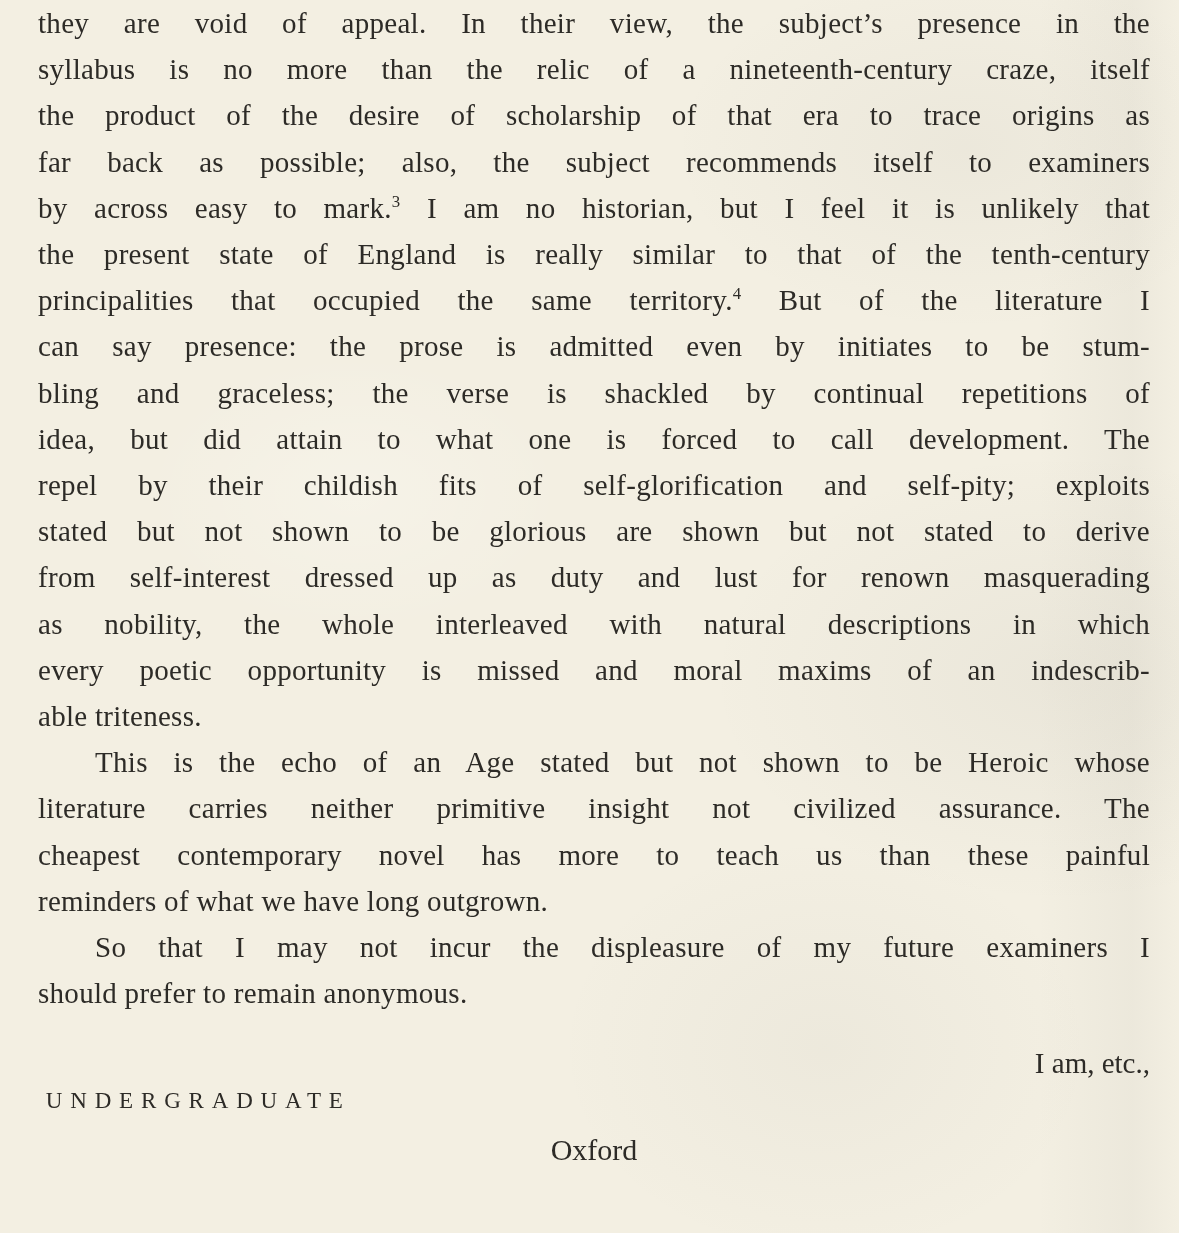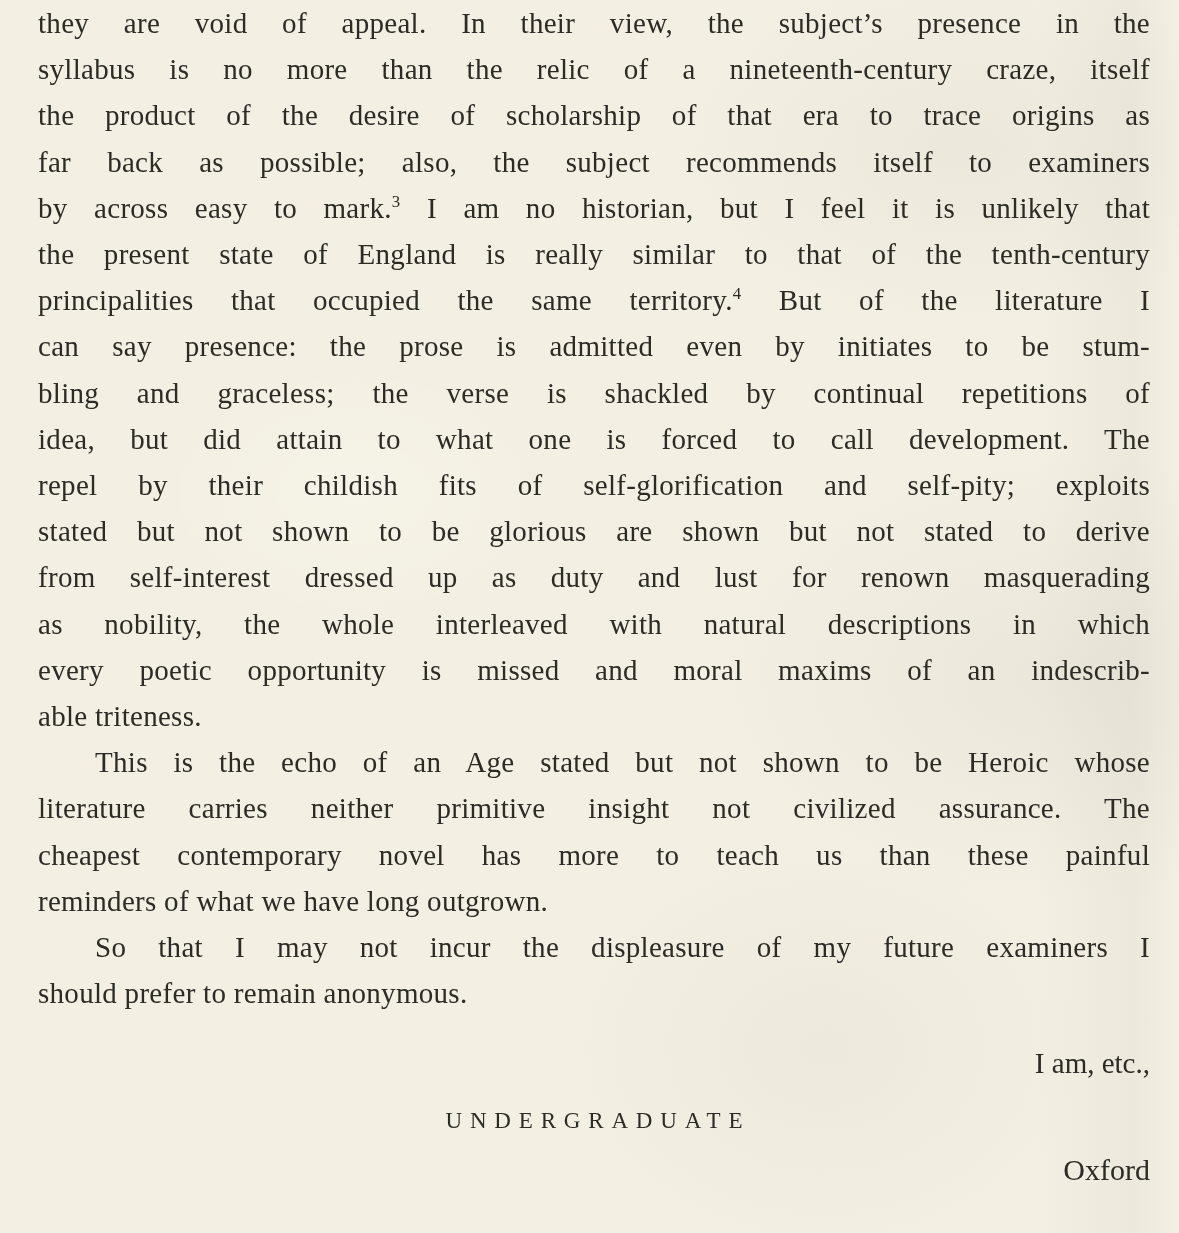--- a/index.html
+++ b/index.html
@@ -57,32 +57,31 @@
   }
   .closing {
     margin-top: 26px;
   }
   .valediction {
     font-size: 29px;
     line-height: 42px;
     text-align: right;
   }
   .signature {
-    margin-top: 20px;
+    margin-top: 0;
     font-size: 23px;
     line-height: 34px;
-    text-align: center;
     letter-spacing: 0.34em;
     text-indent: 0.34em; 
   }
   .place {
     margin-top: 10px;
     font-size: 30px;
     line-height: 44px;
-    text-align: right;
+    text-align: center;
   }
 </style>
 </head>
 <body>
 
 <div class="scan-texture"></div>
 
 <div class="page">
   <div class="text-block">
       <div>

